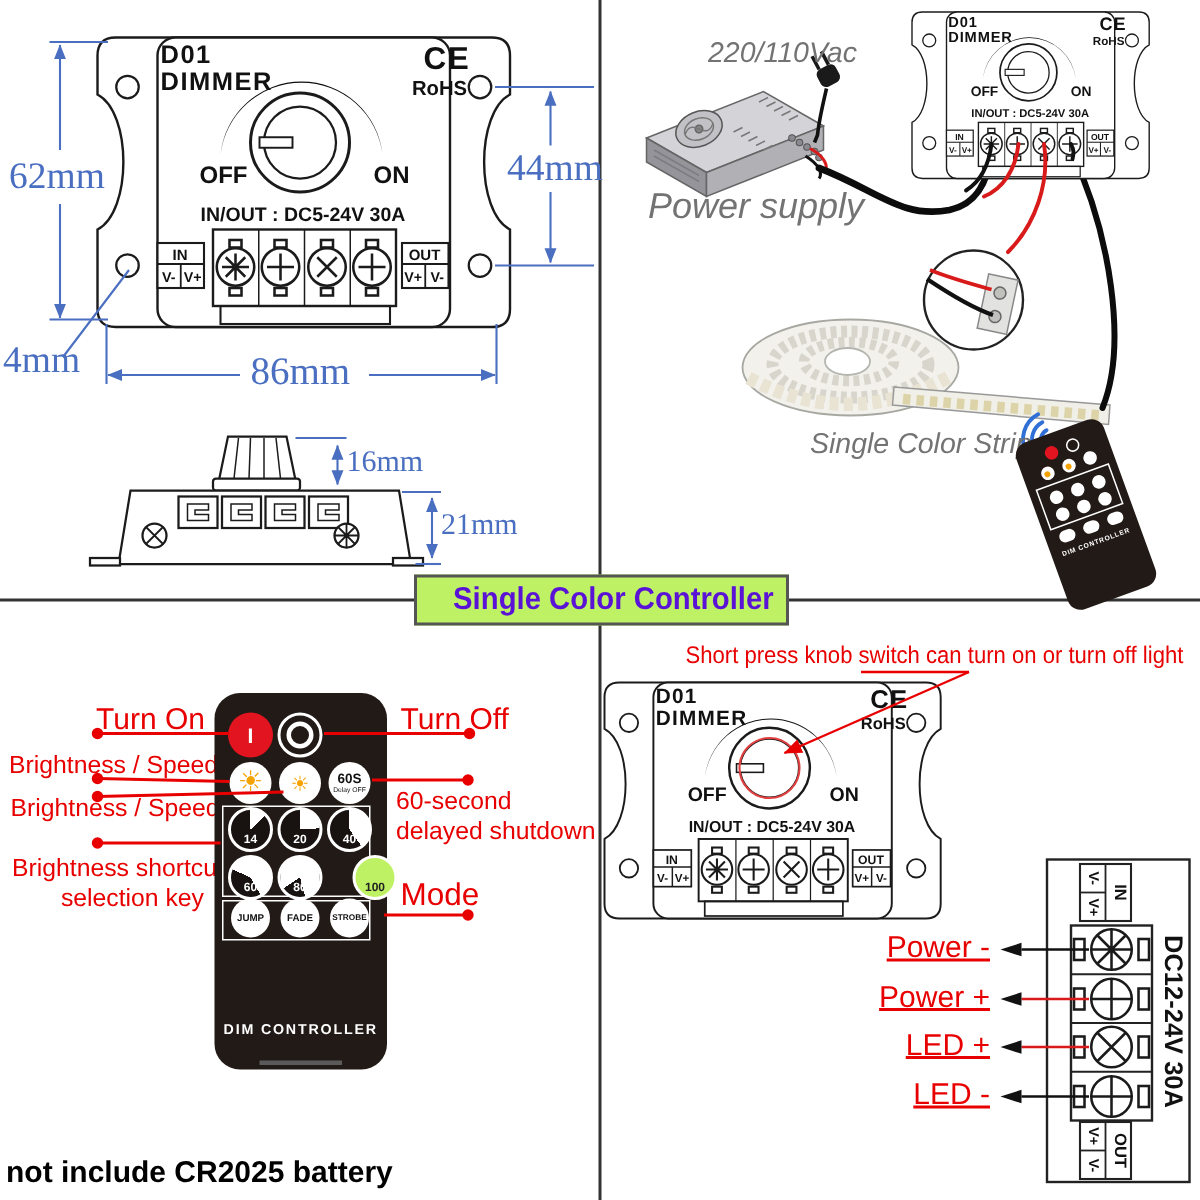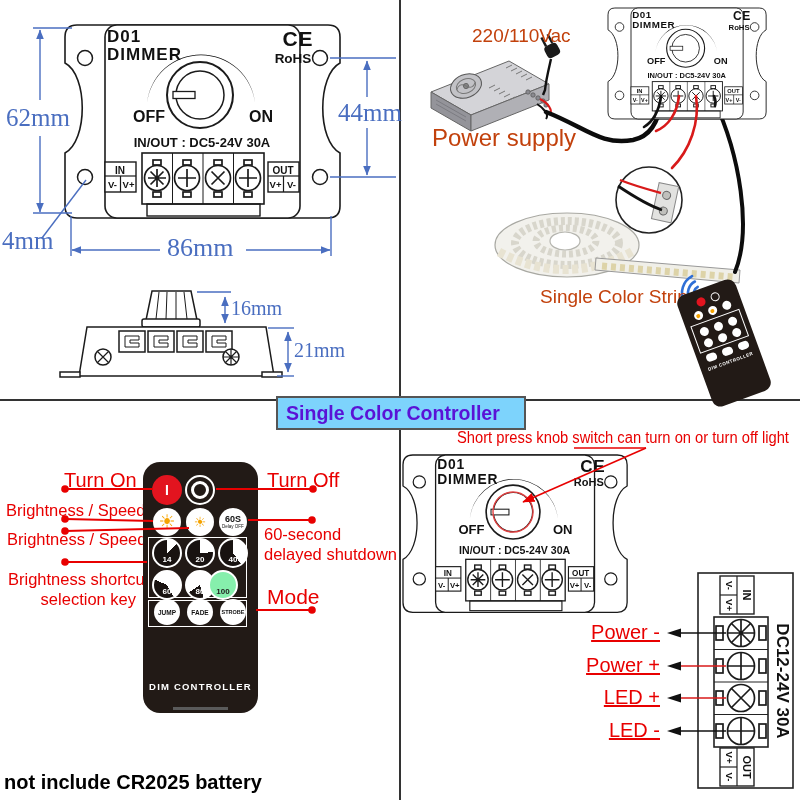--- a/index.html
+++ b/index.html
@@ -3,26 +3,26 @@
 <meta charset="utf-8">
 <style>
   html,body{margin:0;padding:0;background:#fff;}
   #canvas{position:relative;width:800px;height:800px;background:#fff;overflow:hidden;
           font-family:"Liberation Sans",sans-serif;}
   svg{position:absolute;left:0;top:0;}
   #annot{pointer-events:none;}
   .lbl{position:absolute;white-space:nowrap;}
   .blue{color:#4a6ec0;font-size:25px;font-family:Liberation Serif, serif;}
   .blue.sm{font-size:20px;}
-  .gray{color:#c2410c;font-size:19px;}
+  .gray{color:#737373;font-size:19px;font-style:italic;}
   .red{color:#e80000;}
   .vline{position:absolute;left:399px;top:0;width:2px;height:800px;background:#333;}
   .hline{position:absolute;left:0;top:399px;width:800px;height:2px;background:#333;}
-  #banner{position:absolute;left:276px;top:383px;width:246px;height:30px;background:#7dd3fc;
-          border:2px solid #555;z-index:5;display:flex;align-items:center;justify-content:flex-start;margin-top:13px;}
+  #banner{position:absolute;left:276px;top:383px;width:246px;height:30px;background:#bef264;
+          border:2px solid #555;z-index:5;display:flex;align-items:center;justify-content:flex-end;}
   #banner span{color:#5a12d6;font-weight:bold;font-size:21px;transform:scaleX(.93);white-space:nowrap;}
   #note{position:absolute;left:4px;top:771px;font-weight:bold;font-size:20px;color:#000;}
   
   #remote{position:absolute;left:143px;top:462px;width:115px;height:251px;background:#221a16;
           border-radius:17px;z-index:2;}
   #remote .btn{position:absolute;border-radius:50%;display:flex;align-items:center;
                justify-content:center;flex-direction:column;box-sizing:border-box;}
   .pwr{left:9px;top:13px;width:30px;height:30px;background:#e2141f;color:#fff;
        font-weight:bold;font-size:14px;}
   .stby{left:42px;top:13px;width:30px;height:30px;border:2px solid #fff;}
@@ -36,21 +36,21 @@
   .g1{left:5px;top:75px;width:99px;height:61px;}
   .g2{left:5px;top:138px;width:99px;height:27px;}
   .pie{width:30px;height:30px;border:2.5px solid #fff !important;}
   .pie span{position:absolute;bottom:2px;width:100%;text-align:center;font-size:8px;
             font-weight:bold;color:#fff;}
   .p10{left:9px;top:76px;background:conic-gradient(#fff 0 13%,#181210 0);}
   .p20{left:42px;top:76px;background:conic-gradient(#fff 0 24%,#181210 0);}
   .p40{left:75px;top:76px;background:conic-gradient(#fff 0 40%,#181210 0);}
   .p60{left:9px;top:108px;background:conic-gradient(from 150deg,#181210 0 40%,#fff 0);}
   .p80{left:42px;top:108px;background:conic-gradient(from 165deg,#181210 0 20%,#fff 0);}
-  .p100{left:65px;top:108px;background:#86efac;}
+  .p100{left:92px;top:108px;background:#bef264;}
   .p100 span{color:#222;}
   .modeb{width:26px;height:26px;background:#fff;color:#111;font-weight:bold;font-size:6.5px;top:137px;}
   .m1{left:11px;} .m2{left:44px;} .m3{left:77px;font-size:5.5px;}
   #remote .brand{position:absolute;top:219px;width:100%;text-align:center;color:#fff;
                  font-weight:bold;font-size:9.5px;letter-spacing:1.2px;}
   #remote .notch{position:absolute;left:30px;top:245px;width:55px;height:3px;background:#5a5a5a;}
   
   #miniremote{position:absolute;left:693px;top:284px;width:62px;height:118px;background:#221a16;
               border-radius:9px;transform:rotate(-20deg);z-index:2;padding:5px 0 0 0;box-sizing:border-box;}
   #miniremote .row{display:flex;justify-content:center;gap:6px;margin-top:3px;}

